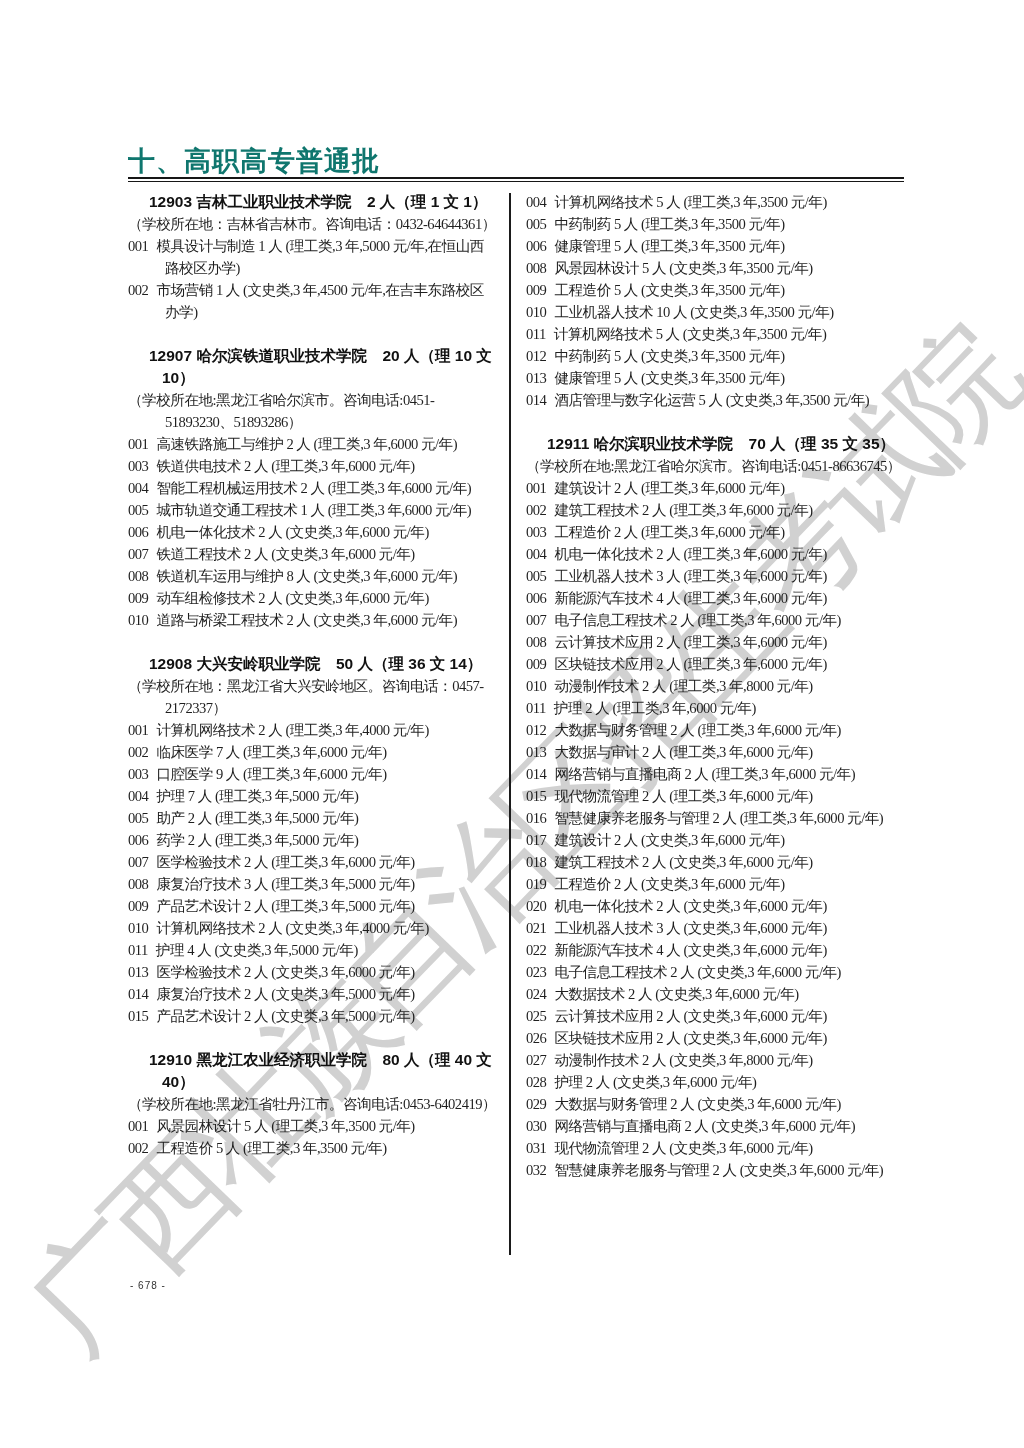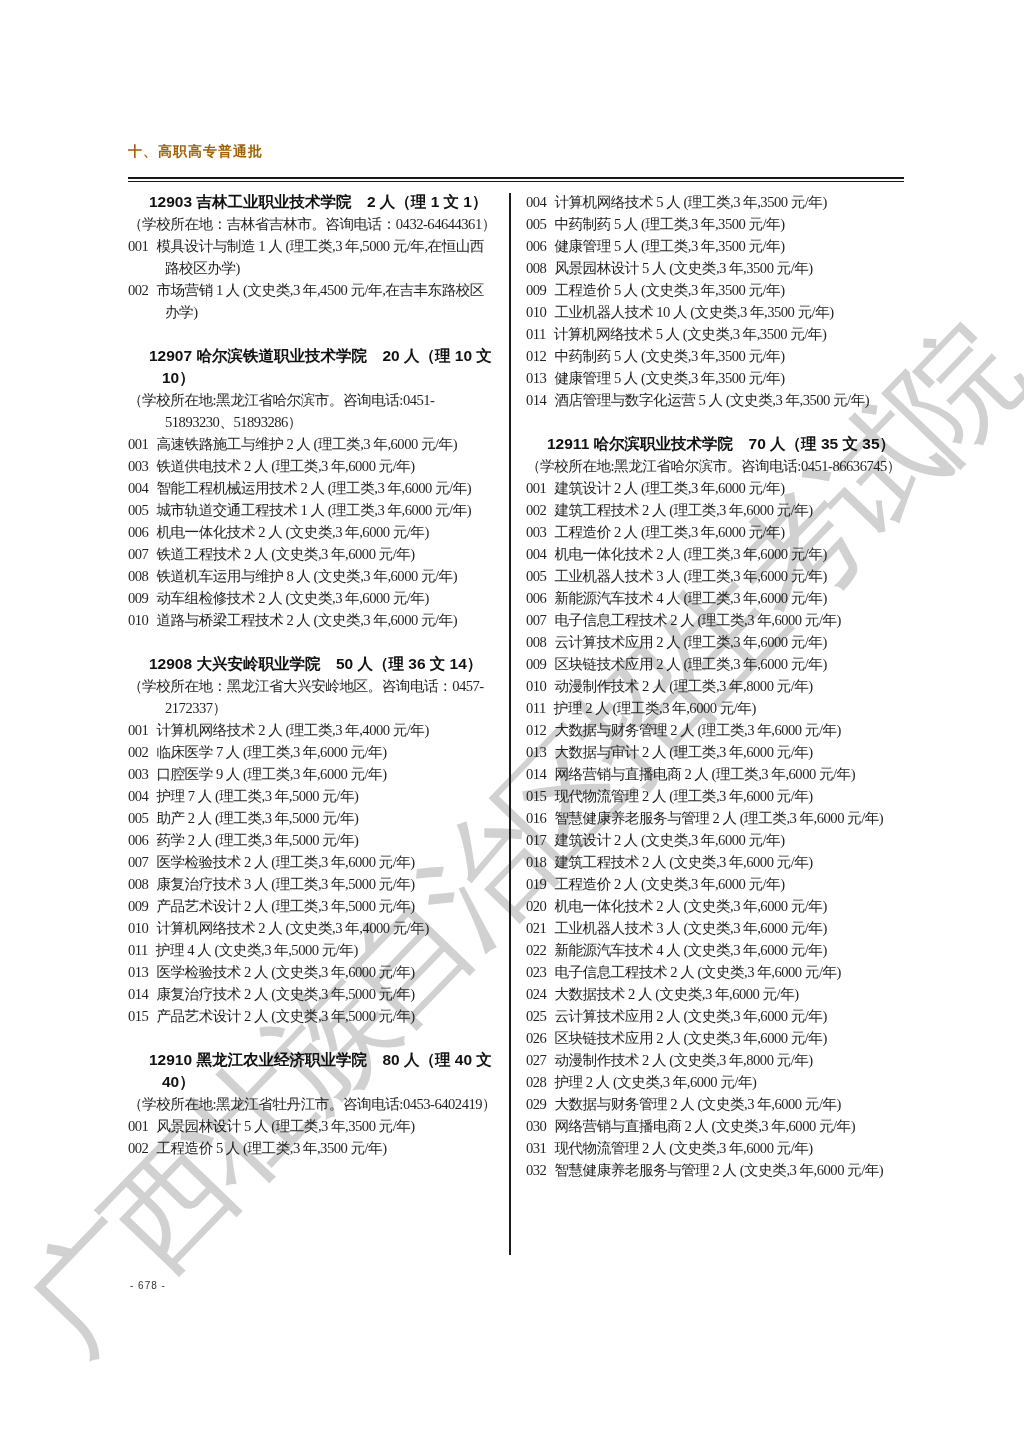--- a/index.html
+++ b/index.html
@@ -12,29 +12,29 @@
     position:absolute;left:52px;top:1248px;z-index:0;
     transform:rotate(-46deg);transform-origin:0 50%;
     font-family:"Liberation Serif","DejaVu Serif",serif;
     font-size:122px;letter-spacing:-9px;color:#c9c9c9;opacity:.85;
     white-space:nowrap;pointer-events:none;
   }
   .content{position:relative;z-index:1;}
   .header-title{
     position:absolute;left:128px;top:143px;
     font-family:"Liberation Sans","DejaVu Sans",sans-serif;
-    font-weight:700;font-size:14px;color:#a16207;letter-spacing:1px;
+    font-weight:700;font-size:27px;color:#0f766e;letter-spacing:1px;
   }
   .header-rule{
     position:absolute;left:128px;top:177px;width:776px;height:2px;
     border-top:2.5px solid #161616;border-bottom:1px solid #161616;
   }
-  .columns{position:absolute;left:128px;top:191px;width:776px;display:flex;gap:12px;}
+  .columns{position:absolute;left:128px;top:191px;width:776px;display:flex;}
   .col{width:370px;}
-  .col.right{width:376px;margin-left:16px;}
+  .col.right{width:376px;margin-left:28px;}
   .col-divider{
     position:absolute;left:509px;top:193px;width:2px;height:1062px;background:#1b1b1b;
   }
   .block{margin:0;}
   .block + .block{margin-top:22px;}
   .heading{
     margin:0;font-family:"Liberation Sans","DejaVu Sans",sans-serif;
     font-weight:700;font-size:15.5px;line-height:22px;color:#111;
     padding-left:34px;text-indent:-13px;letter-spacing:0;
   }

